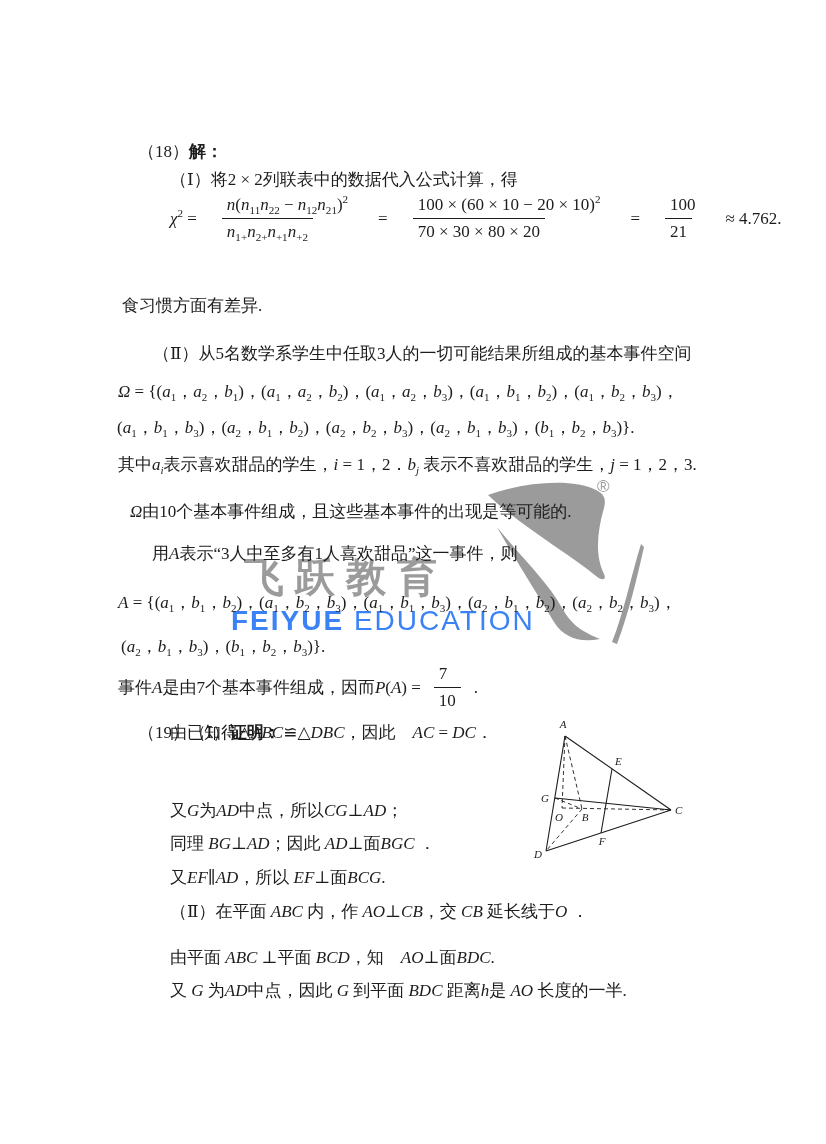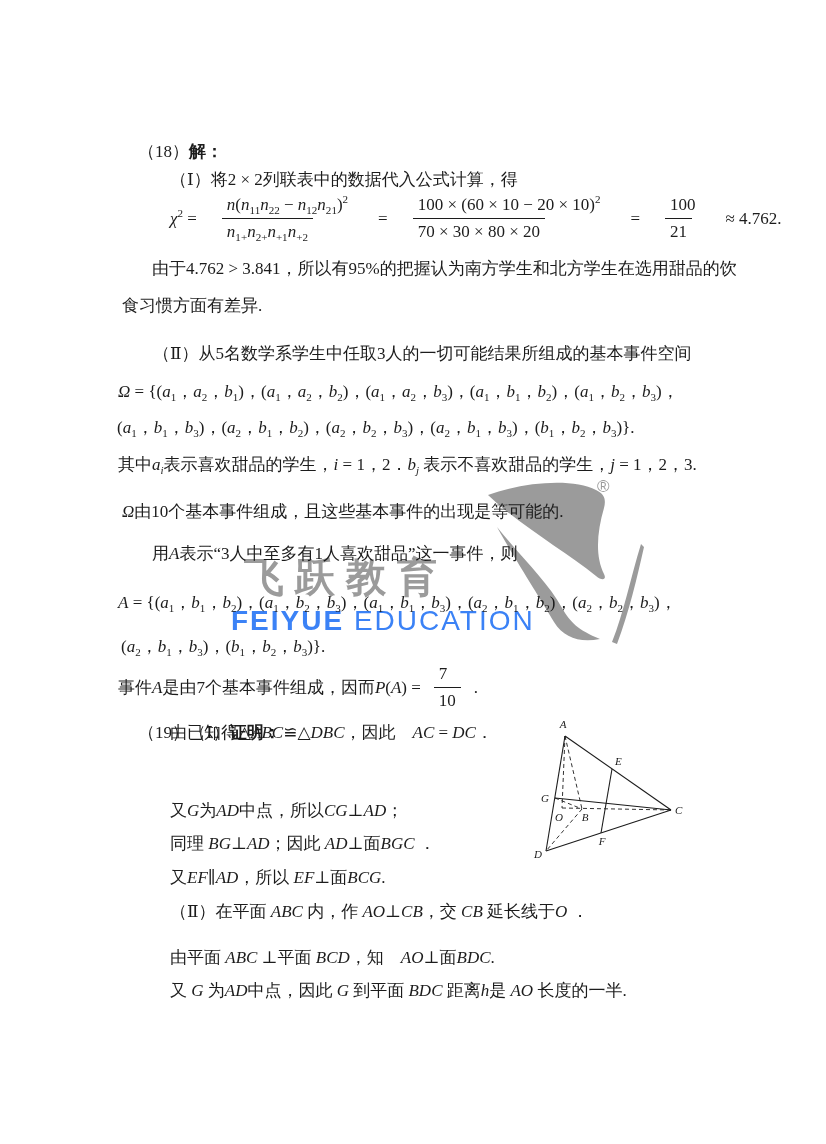--- a/index.html
+++ b/index.html
@@ -90,28 +90,27 @@
         <span class="den">70 × 30 × 80 × 20</span>
       </span>
       <span>=</span>
       <span class="frac">
         <span class="num">100</span>
         <span class="den">21</span>
       </span>
       <span>≈ 4.762.</span>
     </div>
 
-    <div class="line" style="left:152px;top:258px">由于4.762 &gt; 3.841，所以有95%的把握认为南方学生和北方学生在选用甜品的饮</div>
     <div class="line" style="left:122px;top:295px">食习惯方面有差异.</div>
 
     <div class="line" style="left:153px;top:343px">（Ⅱ）从5名数学系学生中任取3人的一切可能结果所组成的基本事件空间</div>
     <div class="line" style="left:118px;top:381px"><i>Ω</i> = {(<i>a</i><sub>1</sub>，<i>a</i><sub>2</sub>，<i>b</i><sub>1</sub>)，(<i>a</i><sub>1</sub>，<i>a</i><sub>2</sub>，<i>b</i><sub>2</sub>)，(<i>a</i><sub>1</sub>，<i>a</i><sub>2</sub>，<i>b</i><sub>3</sub>)，(<i>a</i><sub>1</sub>，<i>b</i><sub>1</sub>，<i>b</i><sub>2</sub>)，(<i>a</i><sub>1</sub>，<i>b</i><sub>2</sub>，<i>b</i><sub>3</sub>)，</div>
     <div class="line" style="left:117px;top:417px">(<i>a</i><sub>1</sub>，<i>b</i><sub>1</sub>，<i>b</i><sub>3</sub>)，(<i>a</i><sub>2</sub>，<i>b</i><sub>1</sub>，<i>b</i><sub>2</sub>)，(<i>a</i><sub>2</sub>，<i>b</i><sub>2</sub>，<i>b</i><sub>3</sub>)，(<i>a</i><sub>2</sub>，<i>b</i><sub>1</sub>，<i>b</i><sub>3</sub>)，(<i>b</i><sub>1</sub>，<i>b</i><sub>2</sub>，<i>b</i><sub>3</sub>)}.</div>
     <div class="line" style="left:118px;top:454px">其中<i>a<sub>i</sub></i>表示喜欢甜品的学生，<i>i</i> = 1，2．<i>b<sub>j</sub></i> 表示不喜欢甜品的学生，<i>j</i> = 1，2，3.</div>
-    <div class="line" style="left:122px;top:501px"><i>Ω</i>由10个基本事件组成，且这些基本事件的出现是等可能的.</div>
+    <div class="line" style="left:130px;top:501px"><i>Ω</i>由10个基本事件组成，且这些基本事件的出现是等可能的.</div>
     <div class="line" style="left:152px;top:543px">用<i>A</i>表示“3人中至多有1人喜欢甜品”这一事件，则</div>
     <div class="line" style="left:118px;top:592px"><i>A</i> = {(<i>a</i><sub>1</sub>，<i>b</i><sub>1</sub>，<i>b</i><sub>2</sub>)，(<i>a</i><sub>1</sub>，<i>b</i><sub>2</sub>，<i>b</i><sub>3</sub>)，(<i>a</i><sub>1</sub>，<i>b</i><sub>1</sub>，<i>b</i><sub>3</sub>)，(<i>a</i><sub>2</sub>，<i>b</i><sub>1</sub>，<i>b</i><sub>2</sub>)，(<i>a</i><sub>2</sub>，<i>b</i><sub>2</sub>，<i>b</i><sub>3</sub>)，</div>
     <div class="line" style="left:121px;top:636px">(<i>a</i><sub>2</sub>，<i>b</i><sub>1</sub>，<i>b</i><sub>3</sub>)，(<i>b</i><sub>1</sub>，<i>b</i><sub>2</sub>，<i>b</i><sub>3</sub>)}.</div>
 
     <div class="line formula" style="left:118px;top:663px;gap:13px">
       <span>事件<i>A</i>是由7个基本事件组成，因而<i>P</i>(<i>A</i>) =</span>
       <span class="frac">
         <span class="num">7</span>
         <span class="den">10</span>
       </span>

